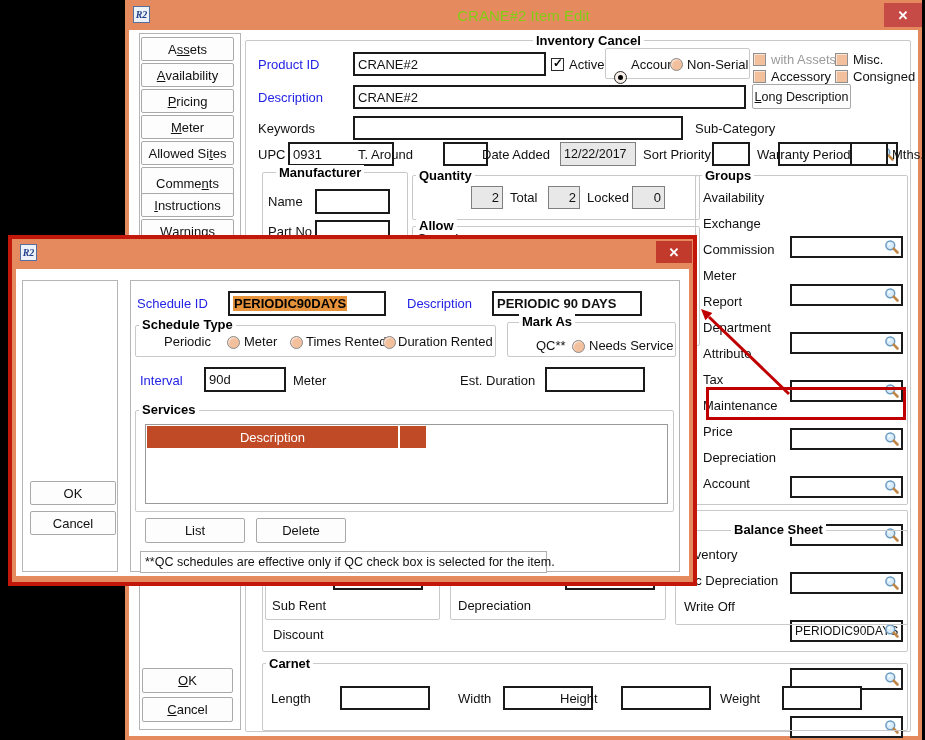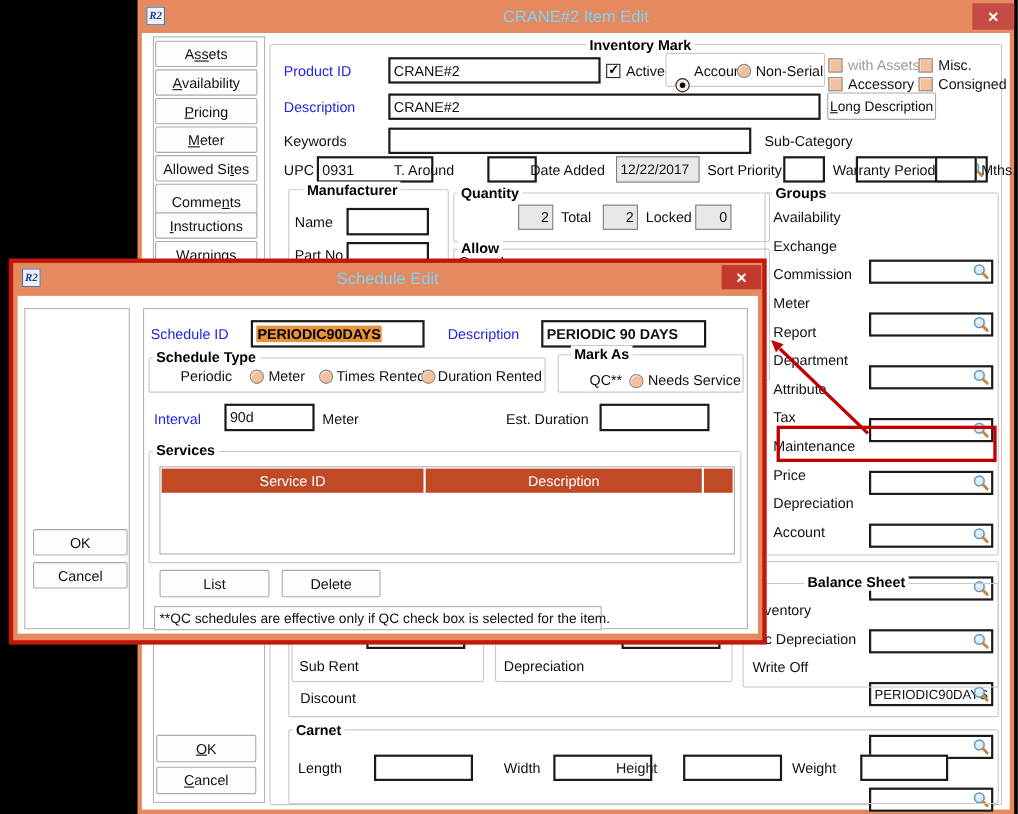--- a/index.html
+++ b/index.html
@@ -9,21 +9,21 @@
   html,body{margin:0;padding:0;background:#000;}
   body{font-family:"Liberation Sans",sans-serif;}
   #screen{position:relative;width:925px;height:740px;background:#000;overflow:hidden;}
   .abs{position:absolute;box-sizing:border-box;}
   .lbl{font-size:13px;color:#111;white-space:nowrap;line-height:15px;}
   .blue{color:var(--label_blue);}
   .b{font-weight:bold;}
   .grayt{color:#9a9a9a;}
   .win{background:var(--chrome);}
   .content{background:#fff;}
-  .tbar-title{font-size:15px;color:#7dd3fc;text-align:center;white-space:nowrap;}
+  .tbar-title{font-size:15px;color:#84cc16;text-align:center;white-space:nowrap;}
   .closebtn{display:flex;align-items:center;justify-content:center;color:#fff;font-size:13px;font-weight:bold;cursor:default;}
   .appicon{background:#edf2f8;border:1px solid #55709f;color:#21418e;font:bold 10px "Liberation Serif",serif;font-style:italic;display:flex;align-items:center;justify-content:center;}
   .gbox{border:1px solid #c9c9c9;border-radius:2px;}
   .gtitle{font-size:13px;font-weight:bold;background:#fff;padding:0 3px;white-space:nowrap;color:#000;}
   .panel{border:1px solid #b5b5b5;background:#fff;}
   .btn{background:#fdfdfd;border:1px solid #a9a9a9;border-radius:2px;display:flex;align-items:center;justify-content:center;font-size:13px;color:#111;white-space:nowrap;}
   .field{background:#fff;border:2px solid #1a1a1a;display:flex;align-items:center;padding:0 3px;font-size:13px;color:#111;overflow:hidden;white-space:nowrap;}
   .field.dis{background:#e8e8e8;border:1.5px solid #7f7f7f;}
   .field.num{justify-content:flex-end;}
   .magfield{position:relative;padding-right:18px;}
@@ -101,21 +101,21 @@
       <u class="mn">O</u>
       <span>K</span>
     </div>
   <div class="abs btn" style="left:142px;top:697px;width:91px;height:25px;">
       <span></span>
       <u class="mn">C</u>
       <span>ancel</span>
     </div>
 
   <div class="abs gbox" style="left:245px;top:40px;width:666px;height:692px;"></div>
-  <div class="abs gtitle" style="left:533px;top:33px;">Inventory Mark</div>
+  <div class="abs gtitle" style="left:533px;top:33px;">Inventory Cancel</div>
 
   <div class="abs lbl blue" style="left:258px;top:57px;">Product ID</div>
   <div class="abs field" style="left:353px;top:52px;width:193px;height:24px;">
       <span>CRANE#2</span>
     </div>
   <div class="abs cb on" style="left:551px;top:58px;"></div>
   <div class="abs lbl" style="left:569px;top:57px;">Active</div>
   <div class="abs gbox" style="left:605px;top:48px;width:145px;height:31px;"></div>
   <div class="abs radio sel" style="left:614px;top:58px;"></div>
   <div class="abs lbl" style="left:631px;top:57px;">Account</div>
@@ -322,21 +322,20 @@
   <div class="abs lbl" style="left:458px;top:691px;">Width</div>
   <div class="abs field" style="left:503px;top:686px;width:90px;height:24px;"></div>
   <div class="abs lbl" style="left:560px;top:691px;">Height</div>
   <div class="abs field" style="left:621px;top:686px;width:90px;height:24px;"></div>
   <div class="abs lbl" style="left:720px;top:691px;">Weight</div>
   <div class="abs field" style="left:782px;top:686px;width:80px;height:24px;"></div>
 
   <div class="abs" style="left:8px;top:235px;width:689px;height:351px;background:var(--dialog_border);z-index:10;"></div>
   <div class="abs win" style="left:12px;top:239px;width:681px;height:343px;z-index:11;"></div>
   <div class="abs appicon" style="left:20px;top:244px;width:17px;height:17px;z-index:12;">R2</div>
-  <div class="abs tbar-title" style="left:8px;top:245px;width:689px;height:18px;z-index:12;">Schedule Edit</div>
   <div class="abs closebtn" style="left:656px;top:241px;width:36px;height:22px;background:#C13A2B;z-index:12;">✕</div>
   <div class="abs content" style="left:16px;top:269px;width:673px;height:307px;z-index:11;"></div>
 
   <div class="abs panel" style="left:22px;top:280px;width:96px;height:292px;z-index:12;"></div>
   <div class="abs btn" style="left:30px;top:481px;width:86px;height:24px;z-index:13;">OK</div>
   <div class="abs btn" style="left:30px;top:511px;width:86px;height:24px;z-index:13;">Cancel</div>
 
   <div class="abs panel" style="left:130px;top:280px;width:550px;height:292px;z-index:12;"></div>
 
   <div class="abs lbl blue" style="left:137px;top:296px;z-index:13;">Schedule ID</div>
@@ -374,21 +373,20 @@
 
   <div class="abs lbl" style="left:460px;top:373px;z-index:13;">Est. Duration</div>
   <div class="abs field" style="left:545px;top:367px;width:100px;height:25px;z-index:13;">
       <span></span>
     </div>
 
   <div class="abs gbox" style="left:135px;top:410px;width:539px;height:102px;z-index:13;"></div>
   <div class="abs gtitle" style="left:139px;top:402px;z-index:14;">Services</div>
   <div class="abs" style="left:145px;top:424px;width:523px;height:80px;border:1px solid #9a9a9a;background:#fff;z-index:14;">
     <div class="thead" style="padding:1px;">
-      <div class="thcell" style="width:238px;">Service ID</div>
       <div class="thcell" style="width:251px;">Description</div>
       <div class="thcell" style="width:26px;"></div>
     </div>
     <div style="height:54px;background:#fff;"></div>
   </div>
   <div class="abs btn" style="left:145px;top:518px;width:100px;height:25px;z-index:13;">List</div>
   <div class="abs btn" style="left:256px;top:518px;width:90px;height:25px;z-index:13;">Delete</div>
   <div class="abs note" style="left:140px;top:551px;width:407px;height:22px;z-index:13;">**QC schedules are effective only if QC check box is selected for the item.</div>
 
   <div class="abs redbox" style="left:706px;top:387px;width:200px;height:33px;z-index:40;"></div>

